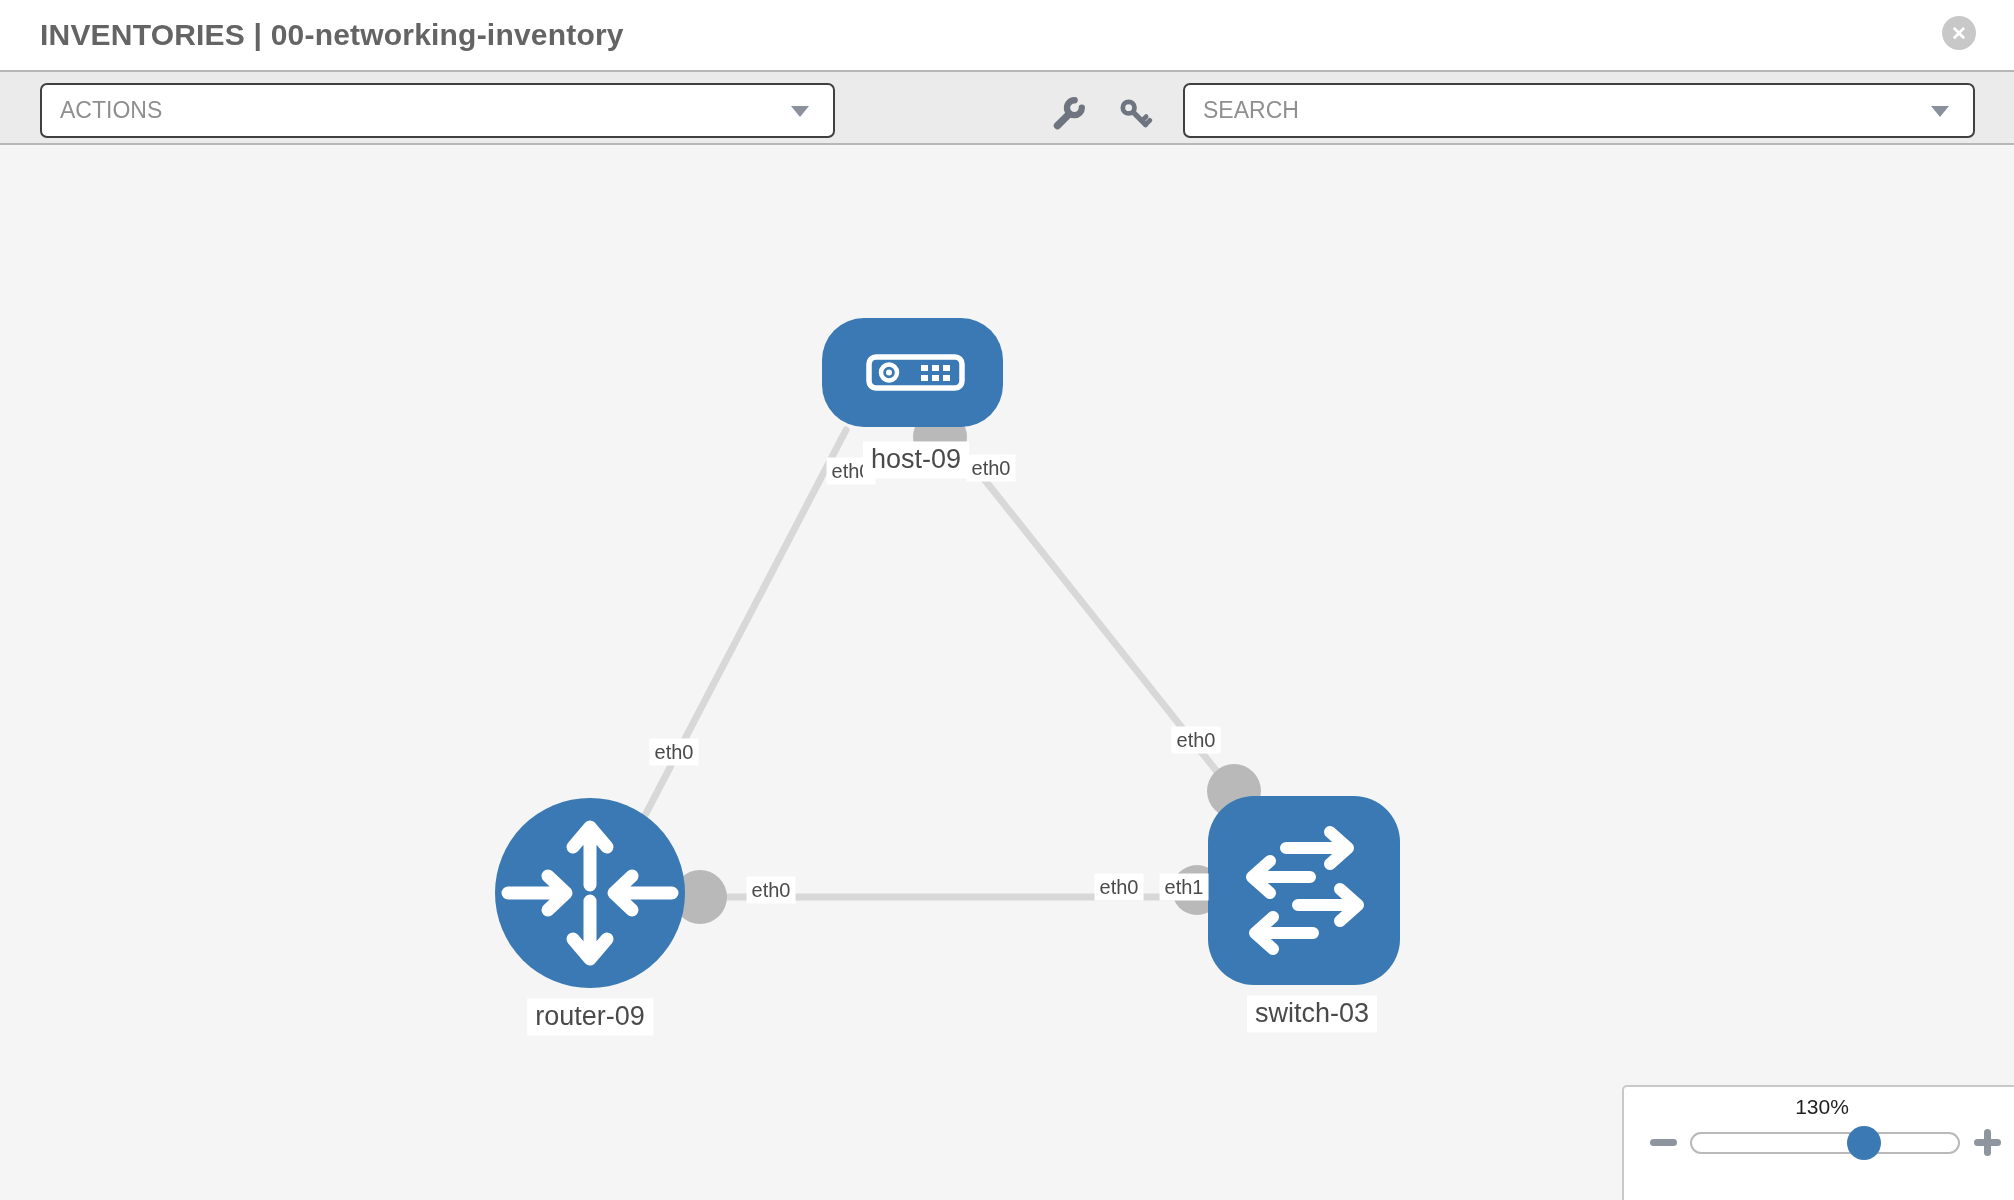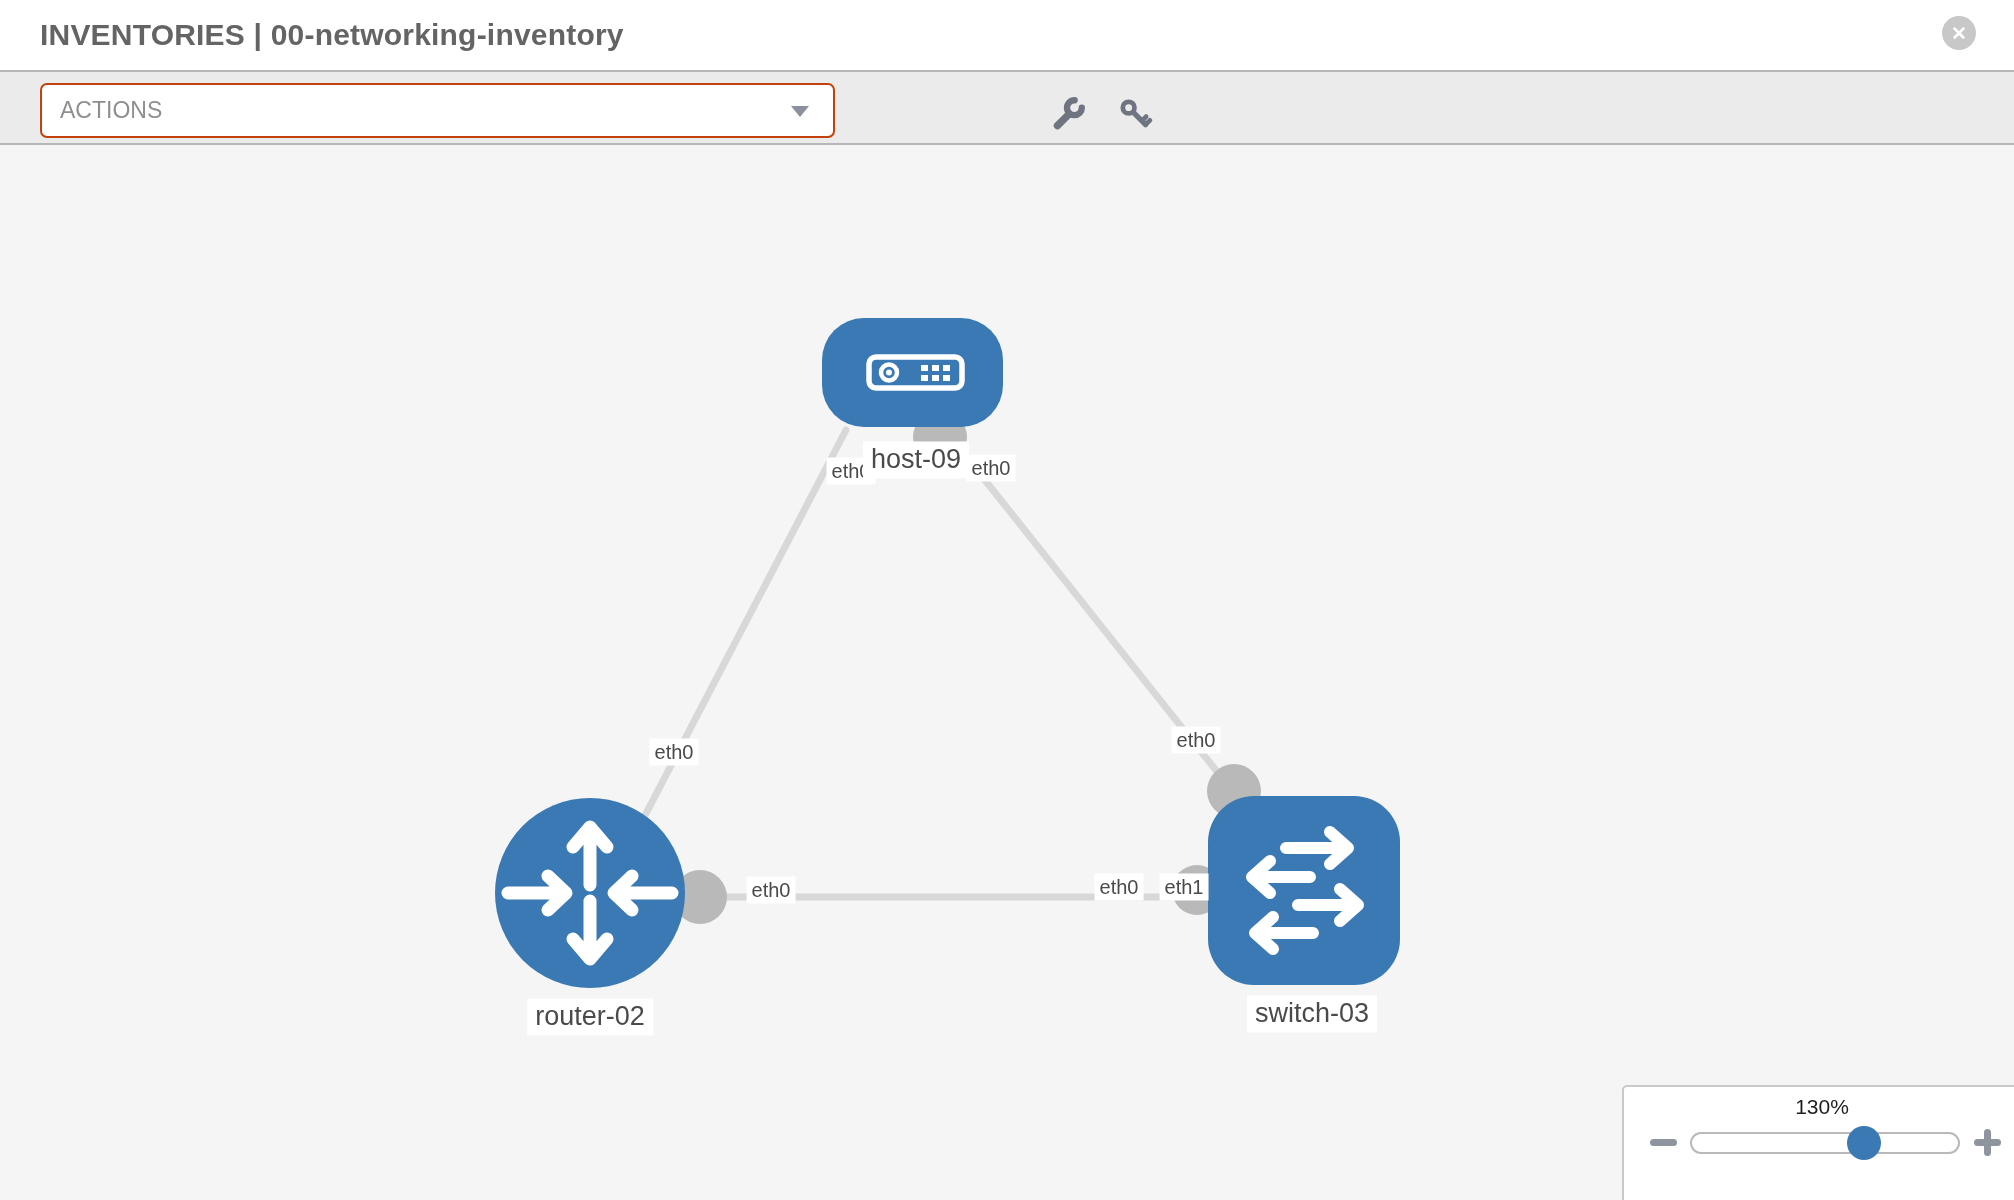--- a/index.html
+++ b/index.html
@@ -26,21 +26,21 @@
     display:flex;align-items:center;justify-content:center;cursor:pointer;user-select:none;
   }
 
   
   .toolbar{
     position:absolute;left:0;top:72px;width:2014px;height:71px;
     background:#ebebeb;border-bottom:2px solid #b7b7b7;
   }
   .select{
     position:absolute;top:11px;height:55px;box-sizing:border-box;
-    background:#ffffff;border:2px solid #c2410c;border-radius:7px;
+    background:#ffffff;border:2px solid #404040;border-radius:7px;
     color:#8f8f8f;font-size:23px;line-height:51px;padding-left:18px;
     cursor:pointer;white-space:nowrap;
   }
   .select .caret{
     position:absolute;right:24px;top:50%;margin-top:-5px;
     width:0;height:0;border-left:9px solid transparent;border-right:9px solid transparent;
     border-top:11px solid #8a919c;
   }
   .actions-select{left:40px;width:795px;}
   .search-select{left:1183px;width:792px;}
@@ -132,20 +132,24 @@
       <svg width="36" height="36" viewBox="0 0 34 34">
         <g fill="none" stroke="#6e7580" stroke-linecap="round">
           <circle cx="11" cy="11" r="5.5" stroke-width="4.5"></circle>
           <line x1="15.5" y1="15.5" x2="27" y2="27" stroke-width="5"></line>
           <line x1="23.5" y1="23.5" x2="27.5" y2="19.5" stroke-width="4.5"></line>
           <line x1="27" y1="27" x2="31" y2="23" stroke-width="4.5"></line>
         </g>
       </svg>
     </div>
 
+    <div class="select search-select">
+      <span>SEARCH</span>
+      <span class="caret"></span>
+    </div>
   </div>
 
   <div class="canvas">
     <svg width="2014" height="1055" viewBox="0 0 2014 1055">
 
       <g stroke="#d8d8d8" stroke-width="7" stroke-linecap="round">
         <line x1="846" y1="285" x2="640" y2="680"></line>
         <line x1="949" y1="290" x2="1234" y2="648"></line>
         <line x1="695" y1="752" x2="1225" y2="752"></line>
       </g>
@@ -197,21 +201,21 @@
 
     <div class="iflabel" style="left:851px;top:326px">eth0</div>
     <div class="iflabel" style="left:674px;top:607px">eth0</div>
     <div class="iflabel" style="left:991px;top:323px">eth0</div>
     <div class="iflabel" style="left:1196px;top:595px">eth0</div>
     <div class="iflabel" style="left:771px;top:745px">eth0</div>
     <div class="iflabel under" style="left:1119px;top:742px">eth0</div>
     <div class="iflabel over" style="left:1184px;top:742px">eth1</div>
 
     <div class="nodelabel" style="left:916px;top:315px">host-09</div>
-    <div class="nodelabel" style="left:590px;top:872px">router-02</div>
+    <div class="nodelabel" style="left:590px;top:872px">router-09</div>
     <div class="nodelabel" style="left:1312px;top:869px">switch-03</div>
   </div>
 
   <div class="zoom-panel">
     <div class="zoom-level">130%</div>
     <div class="zoom-minus"></div>
     <div class="zoom-track">
       <div class="zoom-handle"></div>
     </div>
     <div class="zoom-plus"></div>

